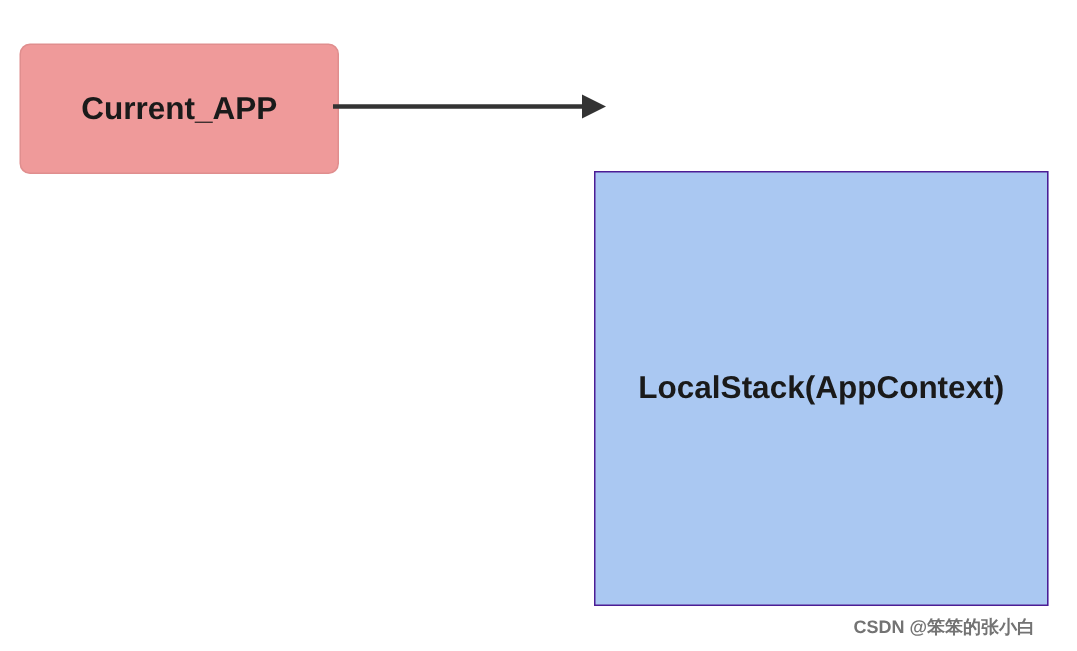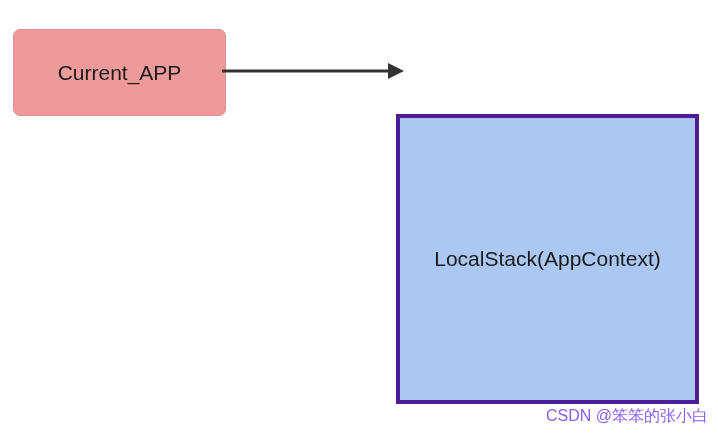--- a/index.html
+++ b/index.html
@@ -10,20 +10,21 @@
     width: 718px;
     height: 434px;
     background: #ffffff;
     font-family: "Liberation Sans", sans-serif;
     overflow: hidden;
   }
   .canvas {
     position: relative;
     width: 718px;
     height: 434px;
+    font-weight: bold;
   }
   .node {
     position: absolute;
     box-sizing: border-box;
     display: flex;
     align-items: center;
     justify-content: center;
     text-align: center;
     color: #1a1a1a;
   }
@@ -45,36 +46,36 @@
     background: #aaf0a0;
     border: 1px solid #a3e89a;
     font-size: 21px;
   }
   #node-localstack {
     left: 396px;
     top: 114px;
     width: 303px;
     height: 290px;
     background: #aac8f2;
-    border: 4px solid #4c1d95;
+    border: 1px solid #4c1d95;
     font-size: 21px;
   }
   .arrow-svg {
     position: absolute;
     left: 220px;
     top: 56px;
     width: 186px;
     height: 30px;
   }
   .watermark {
     position: absolute;
-    right: 10px;
+    right: 28px;
     bottom: 7px;
-    font-size: 16px;
-    color: #8b5cf6;
+    font-size: 12px;
+    color: #737373;
     white-space: nowrap;
   }
 </style>
 </head>
 <body>
 
 <div class="canvas">
 
   <div class="node" id="node-current-app">
     <span>Current_APP</span>

